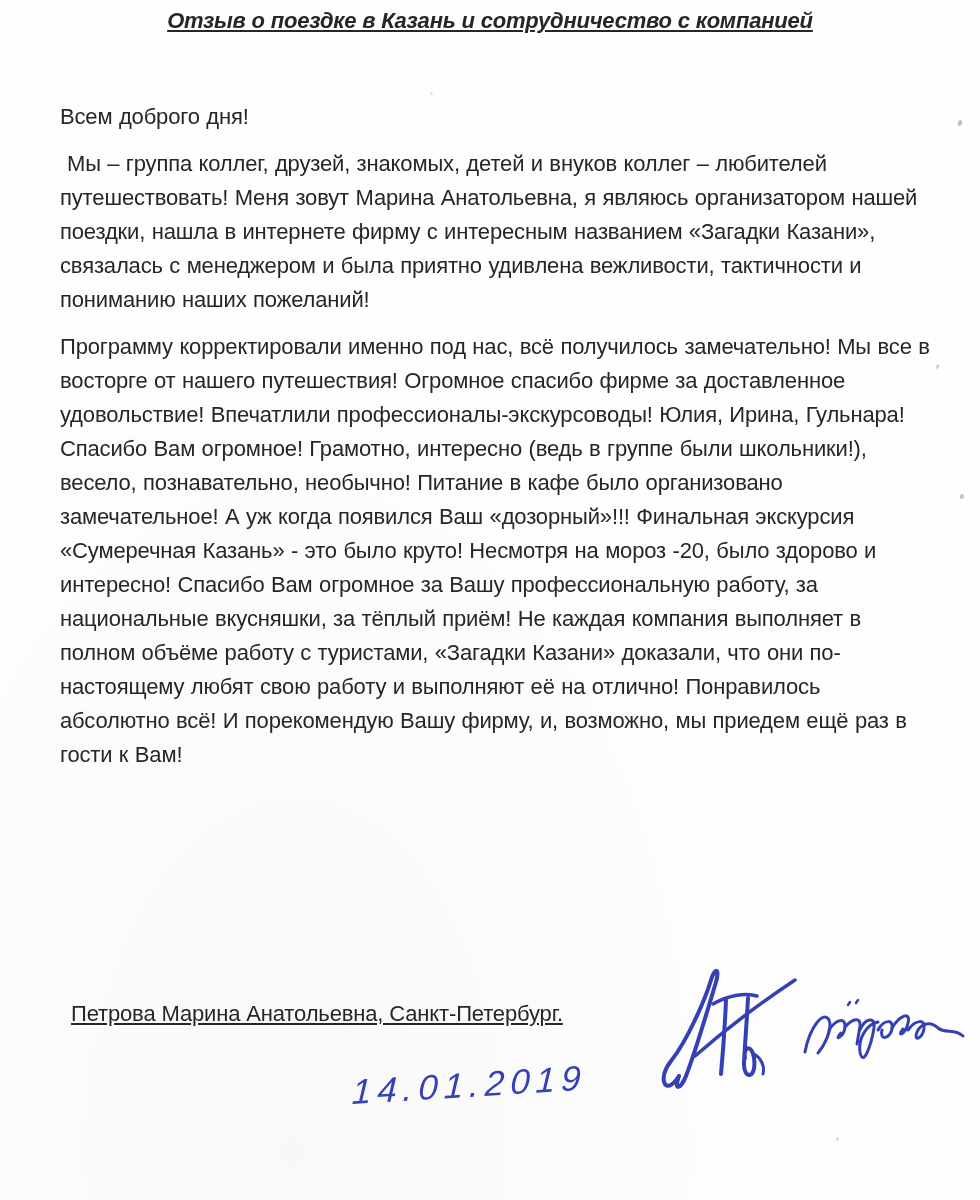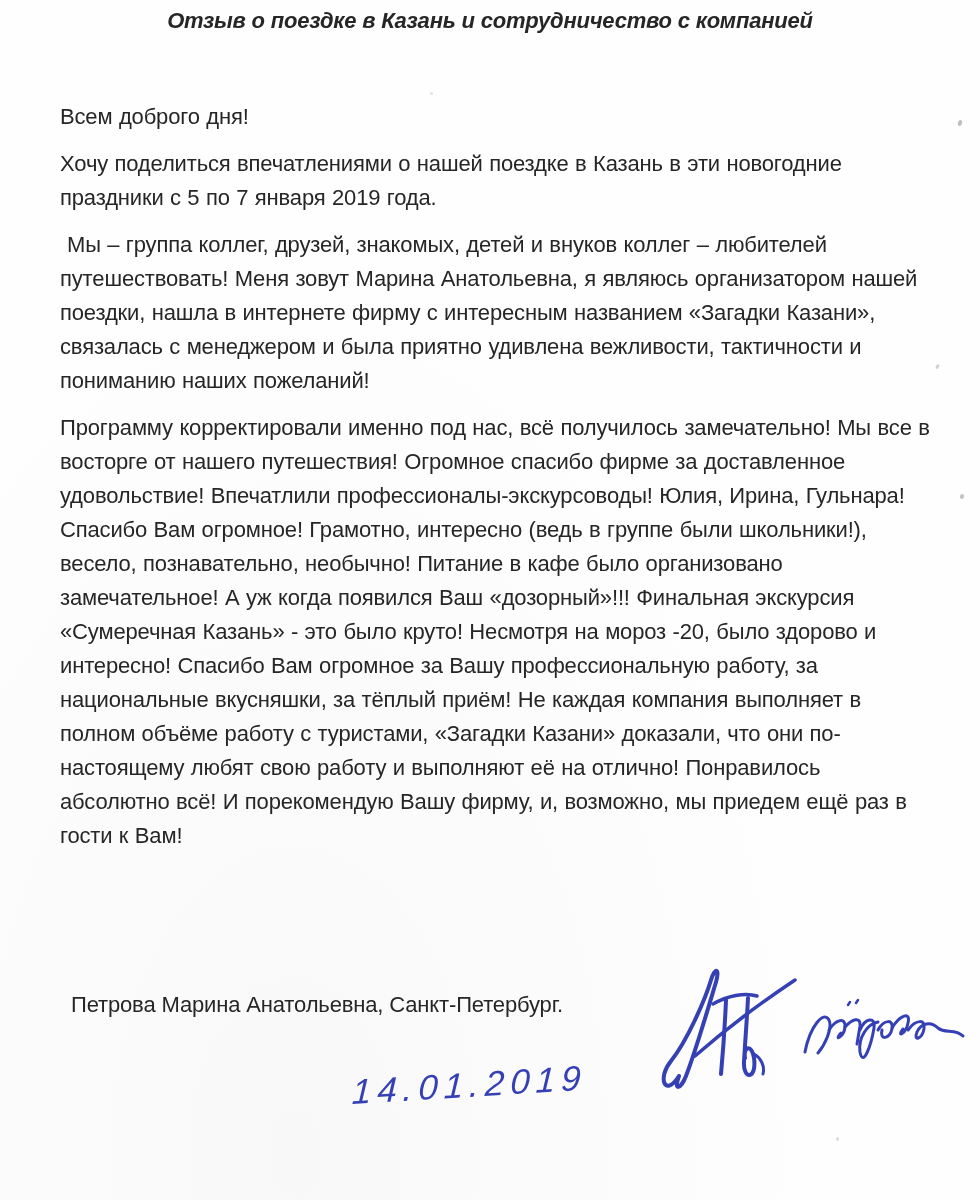--- a/index.html
+++ b/index.html
@@ -25,20 +25,21 @@
     position: absolute;
     top: 8px;
     left: 0;
     width: 980px;
     text-align: center;
     font-weight: bold;
     font-style: italic;
     font-size: 22px;
     line-height: 26px;
     letter-spacing: -0.2px;
+    text-decoration: underline;
   }
   .title-line2 { margin-top: 24px; }
   .body-text {
     position: absolute;
     left: 60px;
     top: 100px;
     width: 876px;
     font-size: 22px;
     line-height: 34px;
     letter-spacing: -0.15px;
@@ -48,22 +49,23 @@
   .body-text p.indent-sm { text-indent: 7px; }
   .closing {
     position: absolute;
     left: 63px;
     top: 975px;
     font-size: 22px;
     line-height: 34px;
     letter-spacing: -0.15px;
   }
   .closing .author-line {
-    margin-top: 13px;
+    margin-top: 22px;
     padding-left: 8px;
+    text-decoration: underline;
   }
   .hand-date {
     position: absolute;
     left: 352px;
     top: 1072px;
     font-size: 35px;
     font-style: italic;
     letter-spacing: 6px;
     transform: rotate(-3.5deg) skewX(-6deg);
     transform-origin: left center;
@@ -97,21 +99,20 @@
 <body style="color: rgb(38, 38, 38); background: rgb(254, 254, 254);">
 
 <div class="page">
 
   <div class="title-block">
     <div>Отзыв о поездке в Казань и сотрудничество с компанией</div>
   </div>
 
   <div class="body-text">
     <p>Всем доброго дня!</p>
-    <p>Хочу поделиться впечатлениями о нашей поездке в Казань в эти новогодние праздники с 5 по 7 января 2019 года.</p>
     <p class="indent-sm">Мы – группа коллег, друзей, знакомых, детей и внуков коллег – любителей путешествовать! Меня зовут Марина Анатольевна, я являюсь организатором нашей поездки, нашла в интернете фирму с интересным названием «Загадки Казани», связалась с менеджером и была приятно удивлена вежливости, тактичности и пониманию наших пожеланий!</p>
     <p>Программу корректировали именно под нас, всё получилось замечательно! Мы все в восторге от нашего путешествия! Огромное спасибо фирме за доставленное удовольствие! Впечатлили профессионалы-экскурсоводы! Юлия, Ирина, Гульнара! Спасибо Вам огромное! Грамотно, интересно (ведь в группе были школьники!), весело, познавательно, необычно! Питание в кафе было организовано замечательное! А уж когда появился Ваш «дозорный»!!! Финальная экскурсия «Сумеречная Казань» - это было круто! Несмотря на мороз -20, было здорово и интересно! Спасибо Вам огромное за Вашу профессиональную работу, за национальные вкусняшки, за тёплый приём! Не каждая компания выполняет в полном объёме работу с туристами, «Загадки Казани» доказали, что они по-настоящему любят свою работу и выполняют её на отлично! Понравилось абсолютно всё! И порекомендую Вашу фирму, и, возможно, мы приедем ещё раз в гости к Вам!</p>
   </div>
 
   <div class="closing">
     <div class="author-line">Петрова Марина Анатольевна, Санкт-Петербург.</div>
   </div>
 
   <div class="hand-date ink" style="color: rgb(52, 64, 180);">14.01.2019</div>
 

